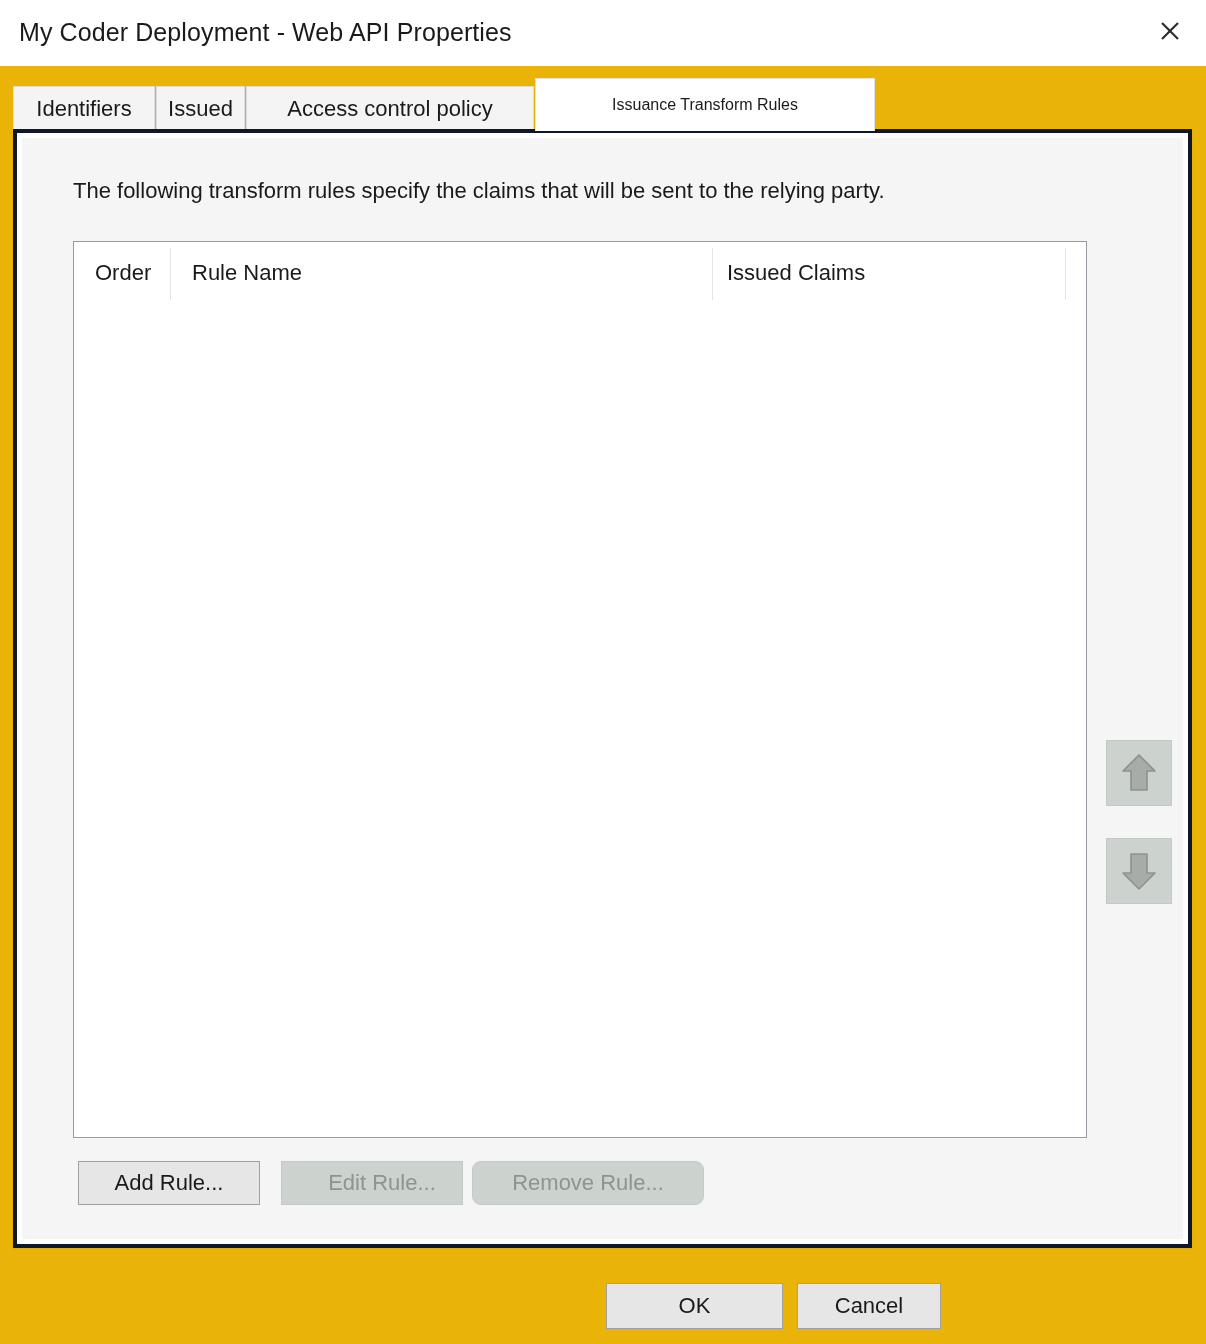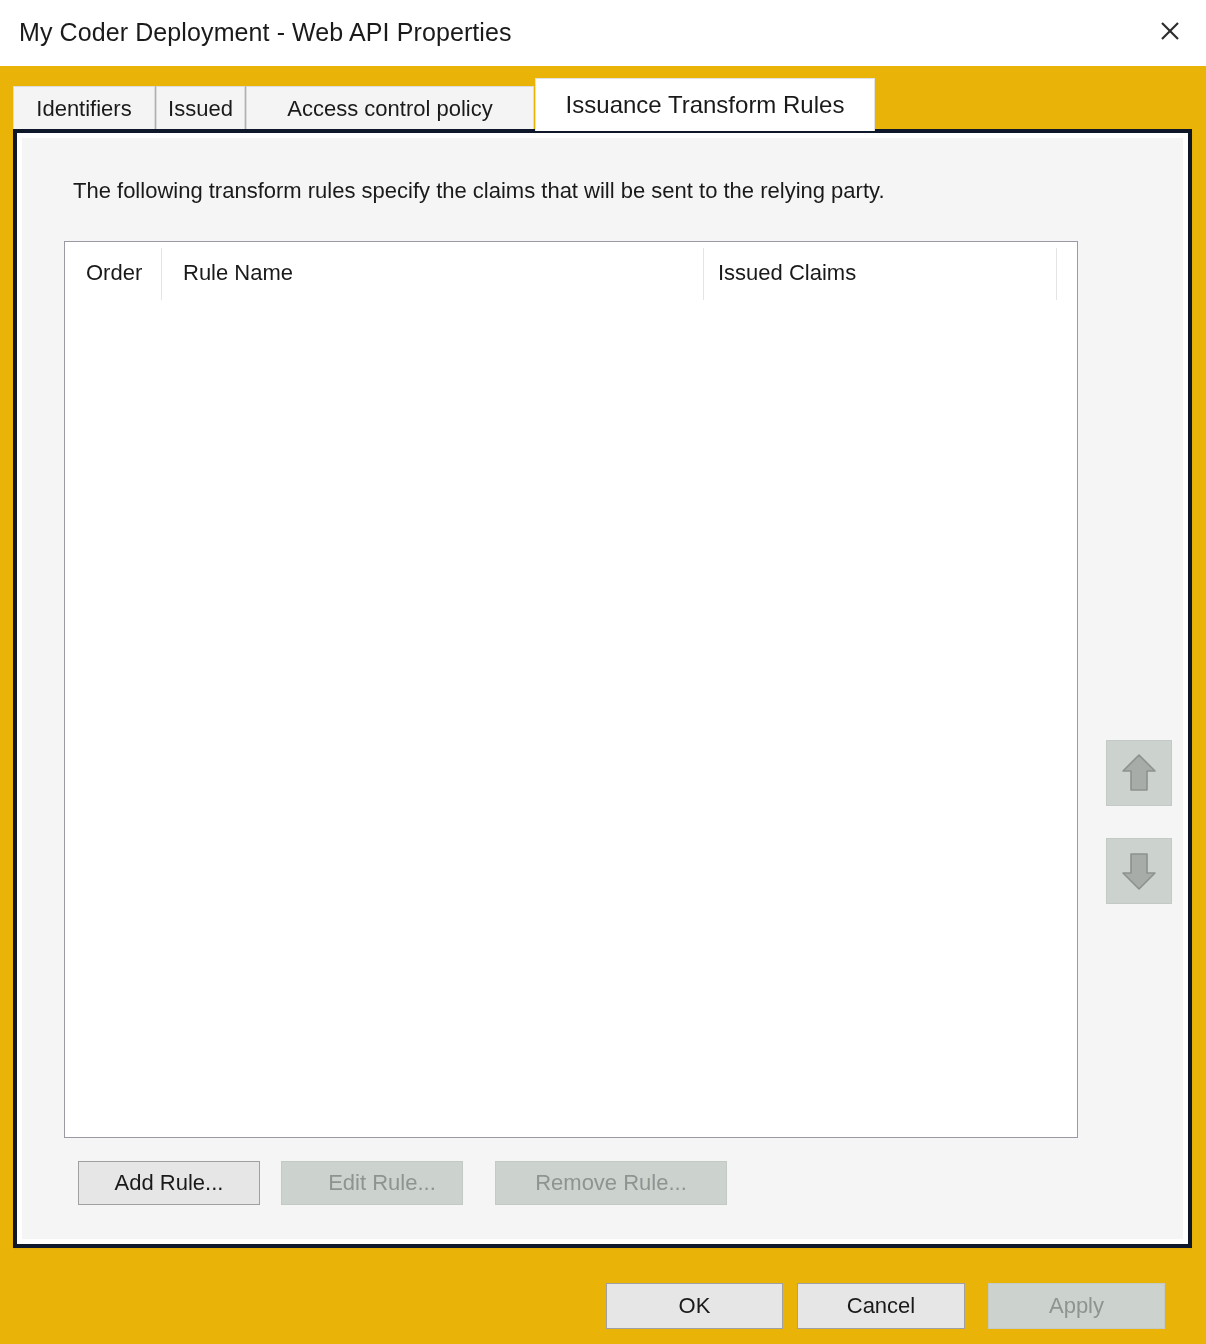--- a/index.html
+++ b/index.html
@@ -77,21 +77,21 @@
     justify-content: center;
     font-size: 22px;
     color: #1a1a1a;
     white-space: nowrap;
     cursor: default;
   }
   .tab.active {
     background: #ffffff;
     border-color: #e2e2e2;
     z-index: 5;
-    font-size: 24px;
+    font-size: 16px;
   }
 
   
   #tabpanel {
     position: absolute;
     left: 13px;
     top: 129px;
     width: 1179px;
     height: 1119px;
     background: #ffffff;
@@ -112,21 +112,21 @@
     left: 51px;
     top: 40px;
     font-size: 22px;
     color: #1a1a1a;
     white-space: nowrap;
   }
 
   
   #listbox {
     position: absolute;
-    left: 42px;
+    left: 51px;
     top: 103px;
     width: 1014px;
     height: 897px;
     background: #ffffff;
     border: 1px solid #9a9aa5;
     box-sizing: border-box;
   }
   #list-header {
     position: absolute;
     left: 0; top: 0;
@@ -192,21 +192,21 @@
     color: #1a1a1a;
     border-color: #a0a0a0;
   }
   .rule-btn.disabled {
     background: #ccd2ce;
     color: #8e9490;
     border-color: #c3c9c5;
   }
   #btn-add-rule    { left: 56px;  top: 1023px; width: 182px; }
   #btn-edit-rule   { left: 259px; top: 1023px; width: 182px; padding-left: 20px; }
-  #btn-remove-rule { left: 473px; top: 1023px; width: 232px; }
+  #btn-remove-rule { left: 450px; top: 1023px; width: 232px; border-radius: 9px; }
 
   
   .dlg-btn {
     position: absolute;
     height: 46px;
     box-sizing: border-box;
     display: flex;
     align-items: center;
     justify-content: center;
     font-size: 22px;
@@ -218,21 +218,21 @@
     background: #e6e6e6;
     color: #1a1a1a;
     border-color: #a0a0a0;
   }
   .dlg-btn.disabled {
     background: #ccd2ce;
     color: #8e9490;
     border-color: #c3c9c5;
   }
   #btn-ok     { left: 606px;  top: 1283px; width: 177px; }
-  #btn-cancel { left: 797px;  top: 1283px; width: 168px; }
+  #btn-cancel { left: 797px;  top: 1283px; width: 144px; }
   #btn-apply  { left: 988px;  top: 1283px; width: 177px; }
 </style>
 </head>
 <body>
 
 <div id="window">
 
   <div id="titlebar">
     <div id="title-text">My Coder Deployment - Web API Properties</div>
     <div id="close-button">
@@ -302,17 +302,14 @@
 
     </div>
   </div>
 
   <div class="dlg-btn enabled" id="btn-ok">
     <span>OK</span>
   </div>
   <div class="dlg-btn enabled" id="btn-cancel">
     <span>Cancel</span>
   </div>
-  <div class="dlg-btn disabled" id="btn-apply">
-    <span>Apply</span>
-  </div>
 
 </div>
 
 </body></html>

